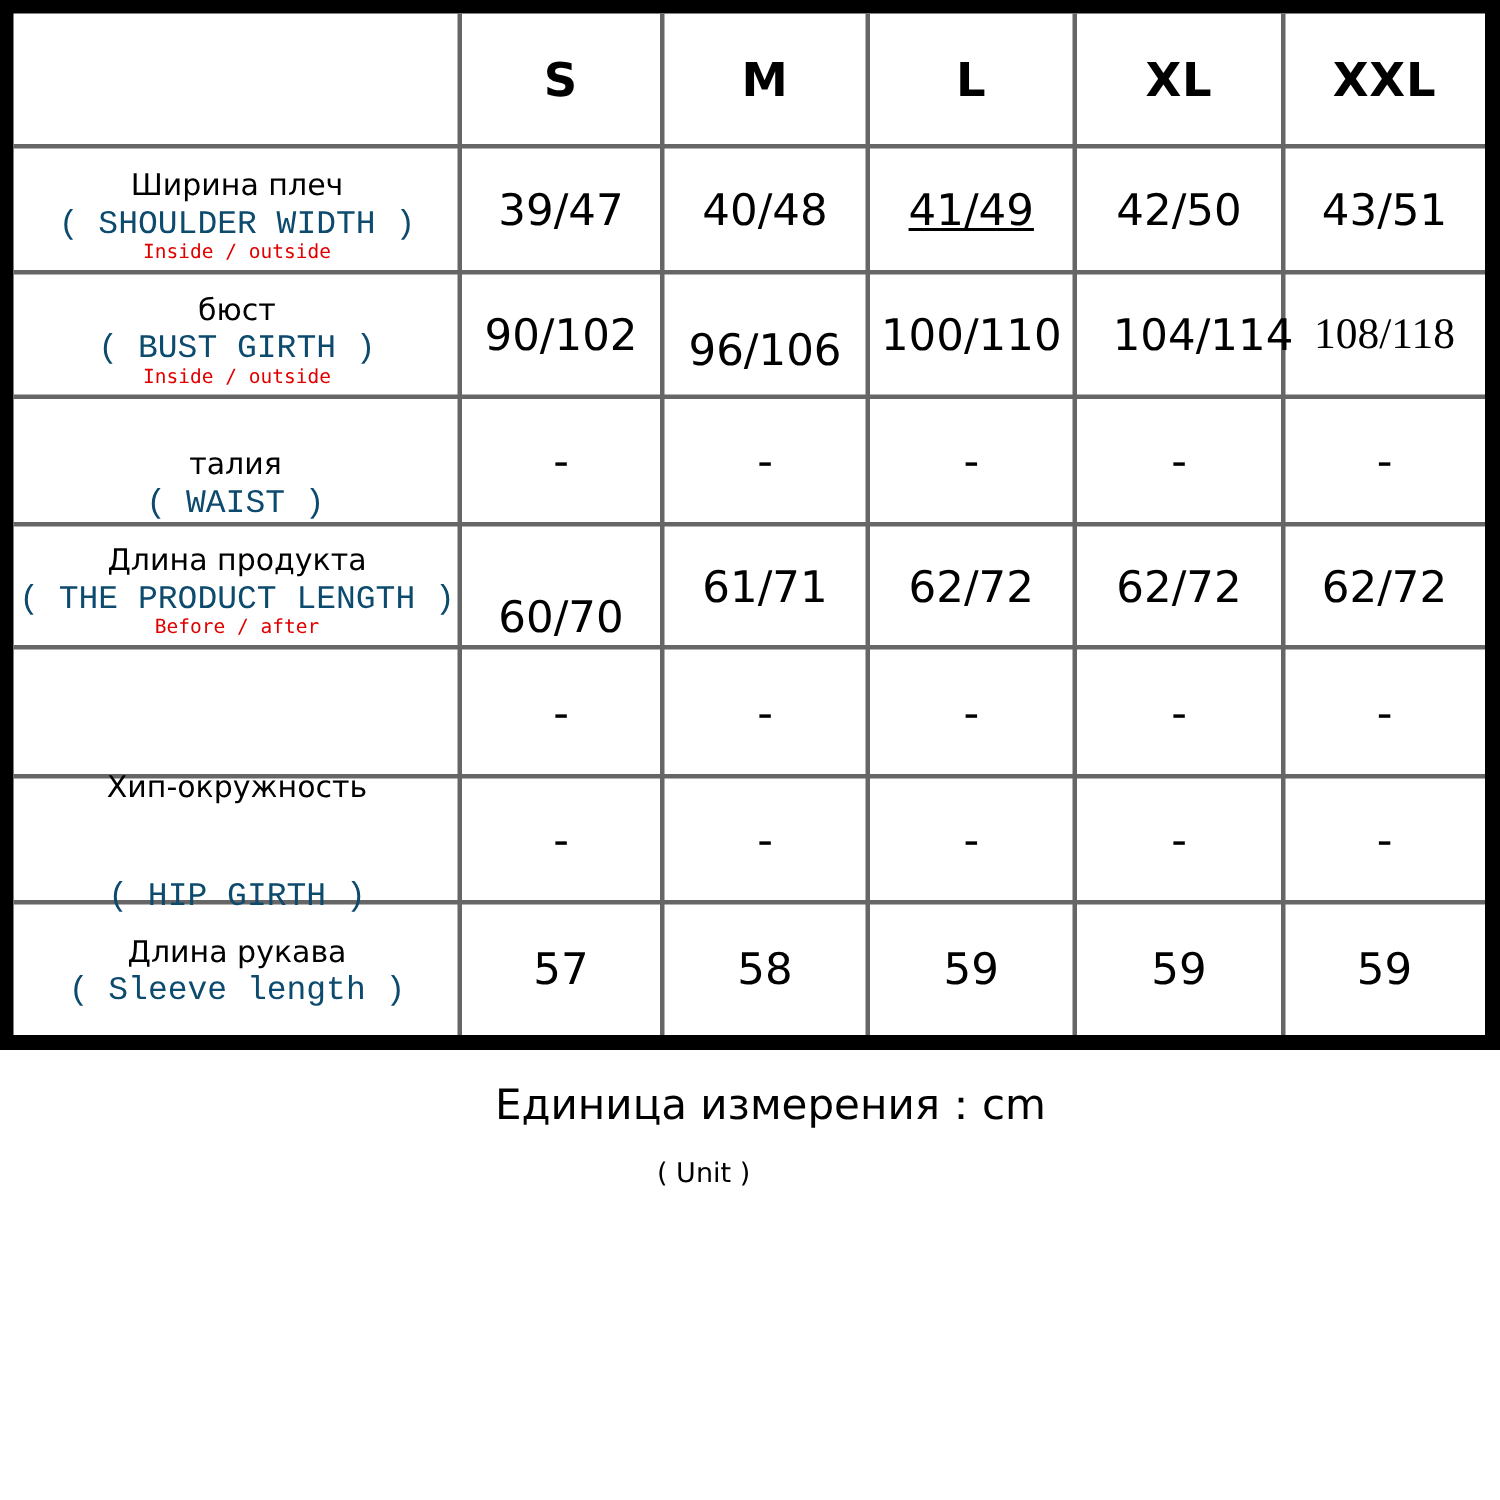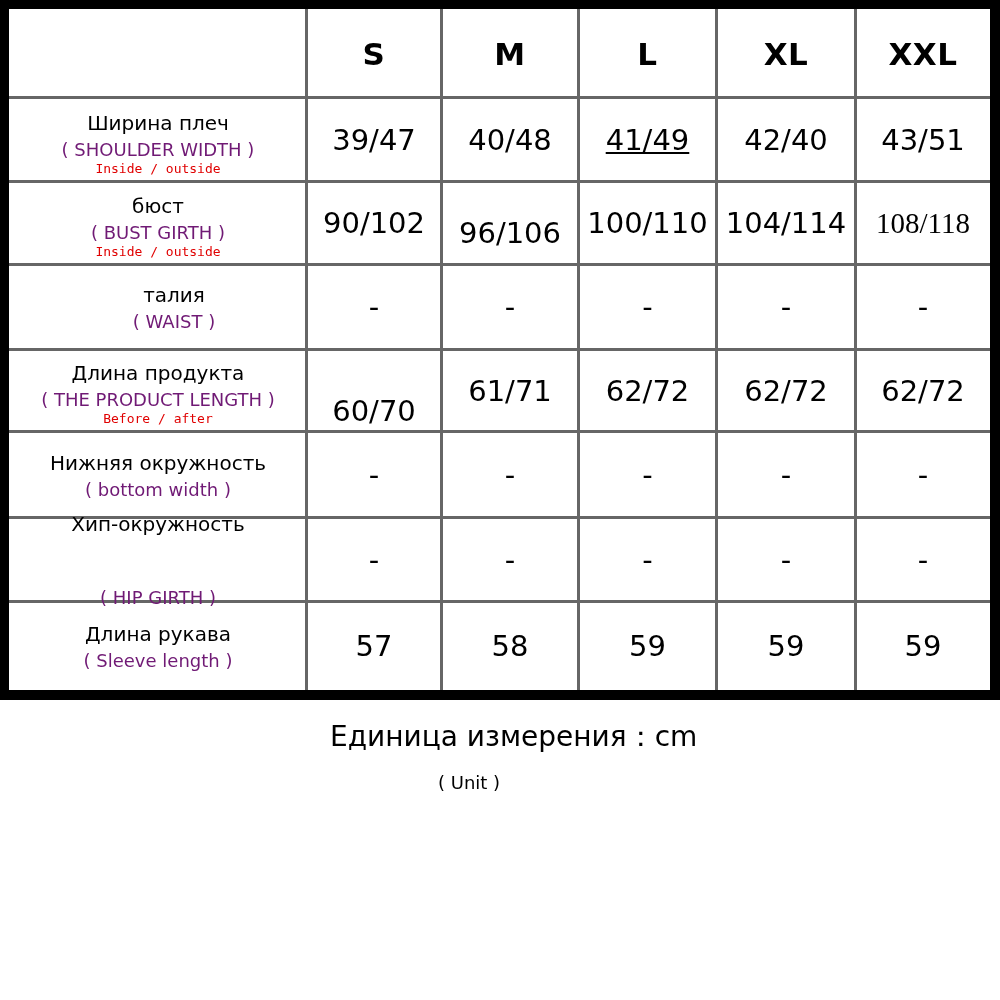--- a/index.html
+++ b/index.html
@@ -9,21 +9,21 @@
              background:#000; }
     .grid { position:absolute; left:9px; top:9px; width:981px; height:681px;
             background:#fff; }
     .vline { position:absolute; top:0; width:3px; height:681px; background:#666; }
     .hline { position:absolute; left:0; width:981px; height:3px; background:#666; }
     .cell { position:absolute; display:flex; flex-direction:column;
             align-items:center; justify-content:center; text-align:center; }
     .hdr { font-size:31px; font-weight:bold; letter-spacing:0.5px; }
     .val { font-size:29px; }
     .ru { font-size:20px; line-height:30px; white-space:nowrap; }
-    .en { font-size:18px; line-height:24px; white-space:nowrap; color:#701a75; }
+    .en { font-size:22px; line-height:24px; white-space:nowrap; color:#0c4a6e;font-family:Liberation Mono, monospace; }
     .note { font-family:"DejaVu Sans Mono", monospace; font-size:13px;
             color:#e00000; line-height:14px; white-space:nowrap; }
     .unit { position:absolute; left:330px; top:718px; font-size:28px; white-space:nowrap; }
     .unit-en { position:absolute; left:438px; top:772px; font-size:18px; white-space:nowrap; }
   </style>
 </head>
 <body>
 
 <div class="frame">
   <div class="grid" id="grid">
@@ -63,46 +63,46 @@
       <div class="cell" style="left: 299px; top: 90px; width: 132px; height: 81px;">
         <span class="val">39/47</span>
       </div>
       <div class="cell" style="left: 434px; top: 90px; width: 134px; height: 81px;">
         <span class="val">40/48</span>
       </div>
       <div class="cell" style="left: 571px; top: 90px; width: 135px; height: 81px; text-decoration: underline;">
         <span class="val">41/49</span>
       </div>
       <div class="cell" style="left: 709px; top: 90px; width: 136px; height: 81px;">
-        <span class="val">42/40</span>
+        <span class="val">42/50</span>
       </div>
       <div class="cell" style="left: 848px; top: 90px; width: 132px; height: 81px;">
         <span class="val">43/51</span>
       </div>
       <div class="cell" style="left: 2px; top: 174px; width: 294px; height: 80px; justify-content: flex-end; padding-bottom: 4px; box-sizing: border-box;">
         <span class="ru">бюст</span>
         <span class="en">( BUST GIRTH )</span>
         <span class="note">Inside / outside</span>
       </div>
       <div class="cell" style="left: 299px; top: 174px; width: 132px; height: 80px;">
         <span class="val">90/102</span>
       </div>
       <div class="cell" style="left: 434px; top: 174px; width: 134px; height: 100px;">
         <span class="val">96/106</span>
       </div>
       <div class="cell" style="left: 571px; top: 174px; width: 135px; height: 80px;">
         <span class="val">100/110</span>
       </div>
-      <div class="cell" style="left: 709px; top: 174px; width: 136px; height: 80px;">
+      <div class="cell" style="left: 709px; top: 174px; width: 136px; height: 80px; padding-left: 16px;">
         <span class="val">104/114</span>
       </div>
       <div class="cell" style="left: 848px; top: 174px; width: 132px; height: 80px; font-family: Liberation Serif, serif;">
         <span class="val">108/118</span>
       </div>
-      <div class="cell" style="left: 18px; top: 257px; width: 294px; height: 82px;">
+      <div class="cell" style="left: 1px; top: 257px; width: 294px; height: 82px; justify-content: flex-end;">
         <span class="ru">талия</span>
         <span class="en">( WAIST )</span>
       </div>
       <div class="cell" style="left: 299px; top: 257px; width: 132px; height: 82px;">
         <span class="val">-</span>
       </div>
       <div class="cell" style="left: 434px; top: 257px; width: 134px; height: 82px;">
         <span class="val">-</span>
       </div>
       <div class="cell" style="left: 571px; top: 257px; width: 135px; height: 82px;">
@@ -126,24 +126,20 @@
         <span class="val">61/71</span>
       </div>
       <div class="cell" style="left: 571px; top: 342px; width: 135px; height: 79px;">
         <span class="val">62/72</span>
       </div>
       <div class="cell" style="left: 709px; top: 342px; width: 136px; height: 79px;">
         <span class="val">62/72</span>
       </div>
       <div class="cell" style="left: 848px; top: 342px; width: 132px; height: 79px;">
         <span class="val">62/72</span>
-      </div>
-      <div class="cell" style="left: 2px; top: 424px; width: 294px; height: 83px;">
-        <span class="ru">Нижняя окружность</span>
-        <span class="en">( bottom width )</span>
       </div>
       <div class="cell" style="left: 299px; top: 424px; width: 132px; height: 83px;">
         <span class="val">-</span>
       </div>
       <div class="cell" style="left: 434px; top: 424px; width: 134px; height: 83px;">
         <span class="val">-</span>
       </div>
       <div class="cell" style="left: 571px; top: 424px; width: 135px; height: 83px;">
         <span class="val">-</span>
       </div>

